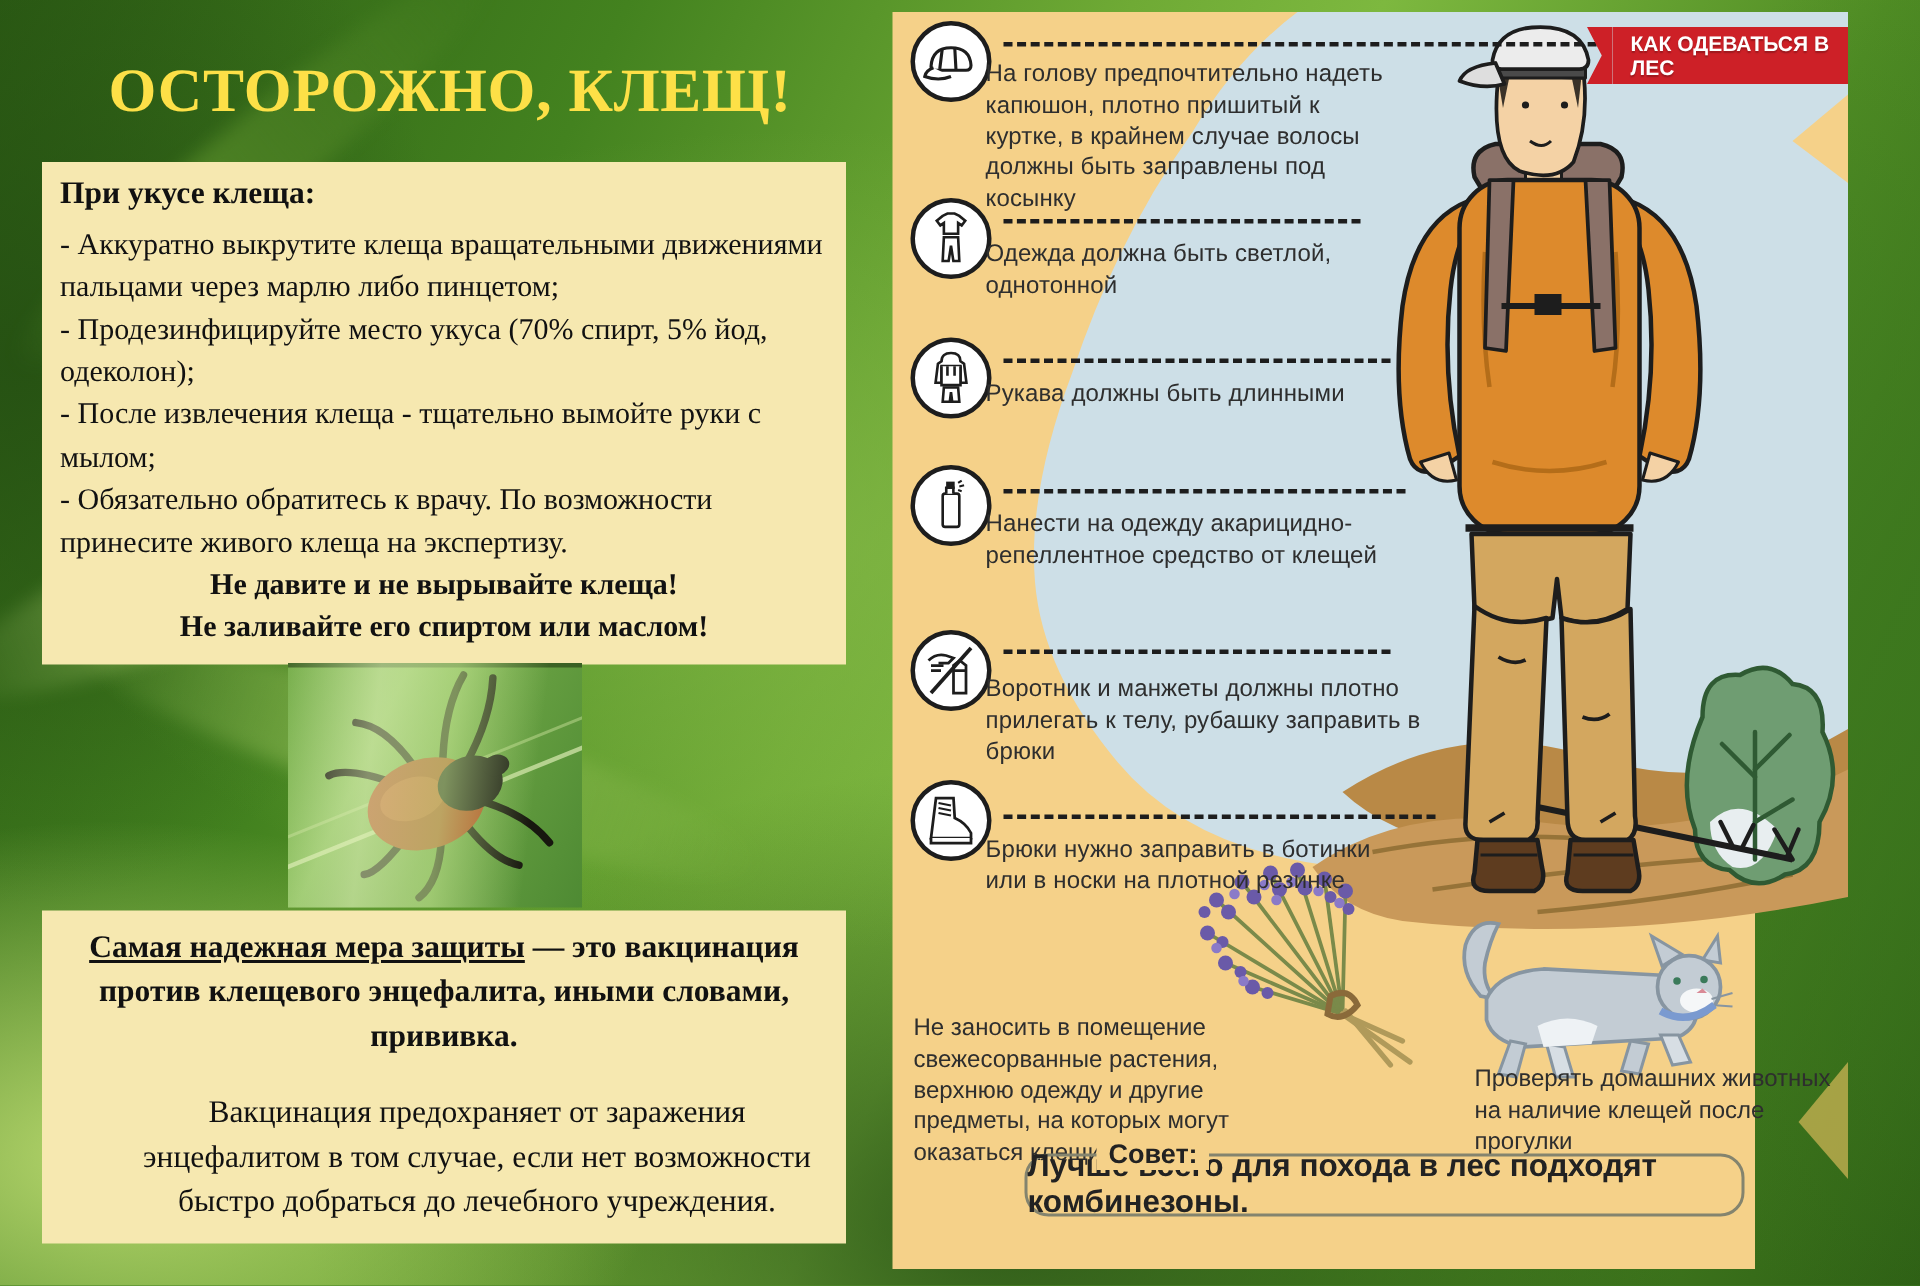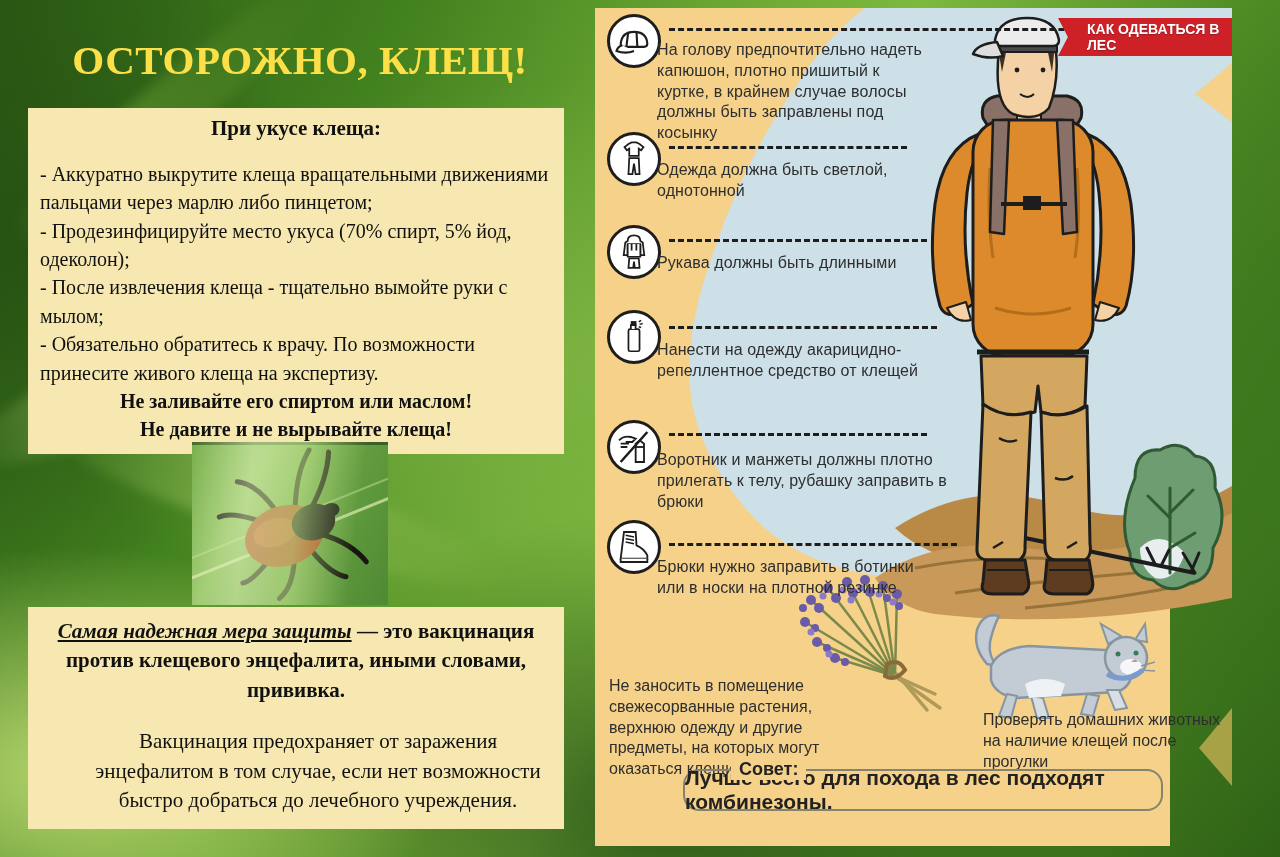--- a/index.html
+++ b/index.html
@@ -27,26 +27,26 @@
   .poster-title{
     position:absolute;left:40px;top:36px;width:520px;text-align:center;
     font-family:"Liberation Serif",serif;font-weight:bold;font-size:41px;color:#fde047;
     letter-spacing:.5px;
   }
   .cream-box{
     position:absolute;background:#f6e8b0;color:#111;
     font-family:"Liberation Serif",serif;
   }
   .box-firstaid{left:28px;top:108px;width:536px;padding:6px 12px 10px 12px;box-sizing:border-box;font-size:20px;line-height:1.42;}
-  .box-firstaid .hdr{text-align:center;font-weight:bold;font-size:21px;margin-bottom:16px;}
+  .box-firstaid .hdr{text-align:left;font-weight:bold;font-size:21px;margin-bottom:5px;}
   .box-firstaid .item{text-align:left;}
   .box-firstaid .warn{text-align:center;font-weight:bold;}
   .box-vaccine{left:28px;top:607px;width:536px;padding:10px 14px 14px 14px;box-sizing:border-box;
     font-size:21px;line-height:1.4;text-align:center;}
-  .box-vaccine .u{text-decoration:underline;font-style:italic;}
+  .box-vaccine .u{text-decoration:underline;}
   .box-vaccine .para{margin-top:22px;margin-left:44px;}
 
   
   .tick-photo{
     position:absolute;left:192px;top:442px;width:196px;height:163px;overflow:hidden;
     background:linear-gradient(115deg,#7ab04f 0%,#8fc262 30%,#6aa243 55%,#4e8a33 100%);
     box-shadow:inset 0 3px 0 rgba(20,40,10,.5);
   }
   .tick-photo::before{
     content:"";position:absolute;inset:0;
@@ -107,22 +107,22 @@
 <div class="blade blade3"></div>
 
 <div class="poster-title">ОСТОРОЖНО, КЛЕЩ!</div>
 
 <div class="cream-box box-firstaid">
   <div class="hdr">При укусе клеща:</div>
   <div class="item">- Аккуратно выкрутите клеща вращательными движениями пальцами через марлю либо пинцетом;</div>
   <div class="item">- Продезинфицируйте место укуса (70% спирт, 5% йод, одеколон);</div>
   <div class="item">- После извлечения клеща - тщательно вымойте руки с мылом;</div>
   <div class="item">- Обязательно обратитесь к врачу. По возможности принесите живого клеща на экспертизу.</div>
+  <div class="warn">Не давите и не вырывайте клеща!</div>
   <div class="warn">Не заливайте его спиртом или маслом!</div>
-  <div class="warn">Не давите и не вырывайте клеща!</div>
 </div>
 
 <div class="tick-photo">
   <svg width="196" height="163" viewBox="0 0 196 163">
 
     <path d="M-10,140 L200,55" stroke="#dcecb4" stroke-width="3" opacity=".7"></path>
     <path d="M-10,120 L200,35" stroke="#c4dd96" stroke-width="2" opacity=".5"></path>
     <g transform="translate(98,92) rotate(-18)">
 
       <g stroke="#17170f" stroke-width="5" fill="none" stroke-linecap="round">

